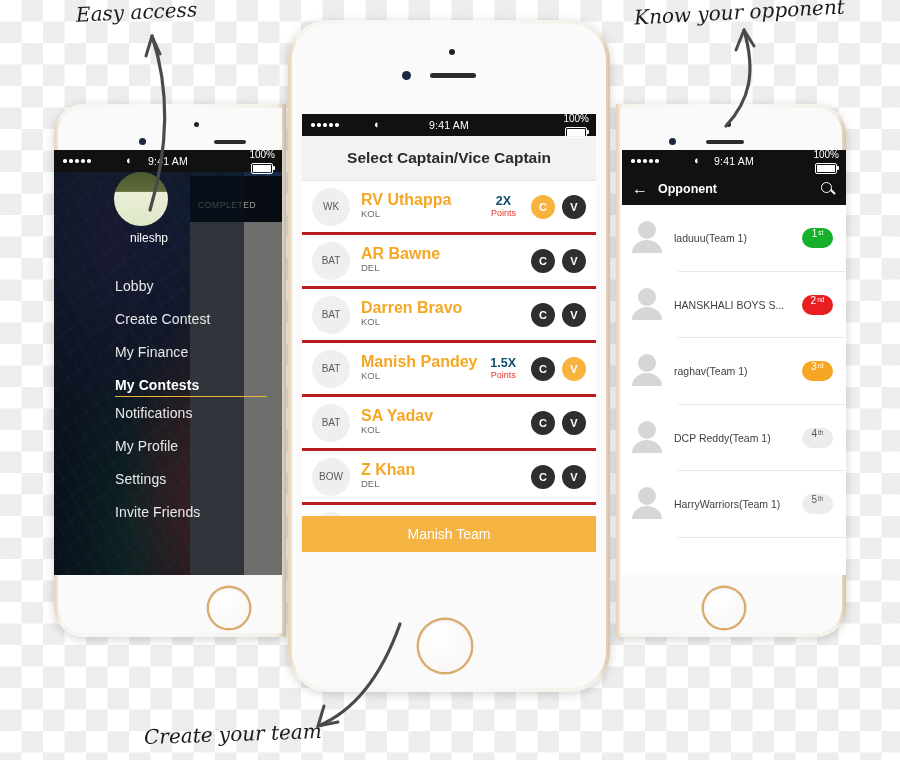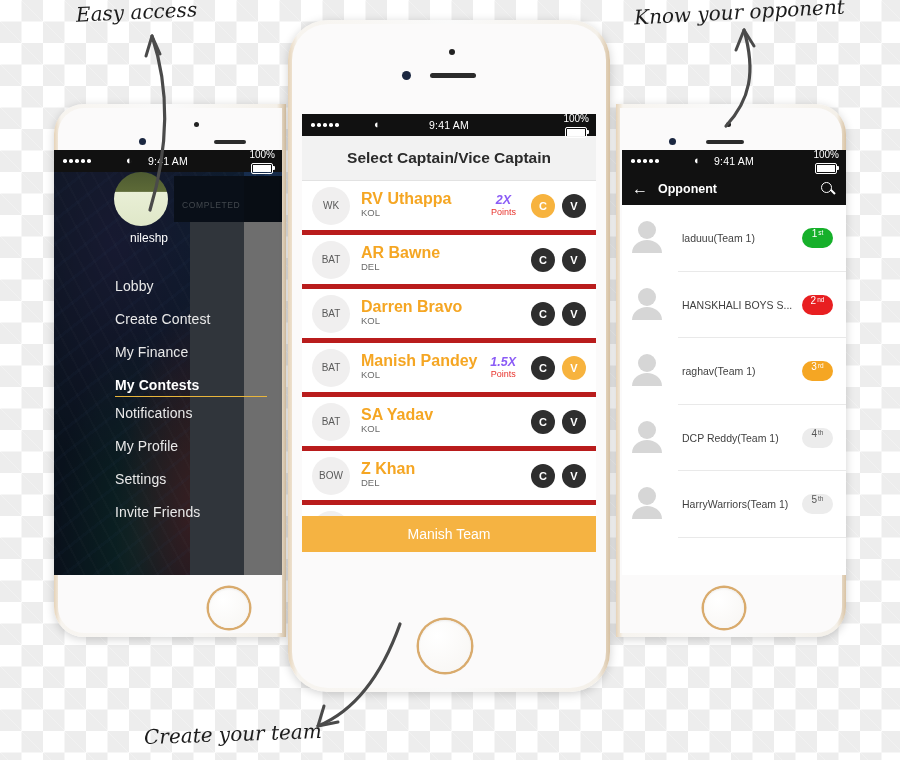--- a/index.html
+++ b/index.html
@@ -50,65 +50,65 @@
       radial-gradient(ellipse at 78% 76%, rgba(255,140,40,.32) 0%, rgba(255,140,40,0) 42%),
       radial-gradient(ellipse at 60% 86%, rgba(200,30,60,.45) 0%, rgba(200,30,60,0) 40%),
       radial-gradient(ellipse at 36% 92%, rgba(20,140,80,.40) 0%, rgba(20,140,80,0) 38%),
       radial-gradient(ellipse at 26% 22%, rgba(70,50,120,.55) 0%, rgba(70,50,120,0) 48%),
       radial-gradient(ellipse at 85% 20%, rgba(30,70,130,.55) 0%, rgba(30,70,130,0) 50%),
       linear-gradient(165deg,#15202f 0%,#0b1420 45%,#07101a 100%);}
   .hero::after{content:"";position:absolute;inset:0;
     background:
       repeating-linear-gradient(62deg, rgba(255,255,255,.045) 0 2px, rgba(0,0,0,0) 2px 13px),
       repeating-linear-gradient(-38deg, rgba(90,140,220,.07) 0 3px, rgba(0,0,0,0) 3px 19px);}
-  .behind-card{position:absolute;right:-4px;top:26px;width:112px;height:46px;background:#080d14;}
+  .behind-card{position:absolute;right:-4px;top:26px;width:96px;height:46px;background:#080d14;}
   .behind-card span{position:absolute;left:8px;top:24px;color:#9a9a9a;font-size:8.5px;letter-spacing:.6px;}
   .behind-grey{position:absolute;right:-4px;top:72px;width:96px;bottom:0;background:#6e6e6e;}
   .drawer{position:absolute;left:0;top:0;width:190px;bottom:0;background:rgba(10,18,28,.62);}
   .avatar-wrap{position:absolute;left:60px;top:22px;width:54px;height:54px;border-radius:50%;overflow:hidden;}
   .avatar-img{width:100%;height:100%;
     background:linear-gradient(180deg,#4d5a31 0%,#5d6a37 36%,#e9efd6 37%,#dfe7c8 100%);}
   .uname{position:absolute;left:0;top:81px;width:190px;text-align:center;color:#fff;font-size:12px;}
   .menu{position:absolute;left:18px;top:119px;right:10px;}
   .menu-item{color:#e9e9e9;font-size:14px;padding:8.5px 0;letter-spacing:.1px;margin-left:43px;}
   .menu-item.active{color:#fff;font-weight:bold;border-bottom:1.6px solid #e8b53c;padding-bottom:3px;width:152px;}
 
   
   #phone-mid{left:288px;top:20px;width:322px;height:672px;}
   #phone-mid .bezel{border-radius:36px;}
   #midScreen{left:14px;top:94px;width:294px;height:438px;display:flex;flex-direction:column;}
   .sheet-title{height:44px;background:#f2f2f2;display:flex;align-items:center;justify-content:center;
                font-size:15.5px;font-weight:bold;color:#2b2b2b;border-bottom:1px solid #e2e2e2;flex:0 0 auto;}
   .plist{flex:1;overflow:hidden;background:#fff;}
-  .prow{height:54px;display:flex;align-items:center;border-bottom:5px solid #b91c1c;padding:0 10px;box-sizing:border-box;}
+  .prow{height:54px;display:flex;align-items:center;border-bottom:3px solid #b91c1c;padding:0 10px;box-sizing:border-box;}
   .pill{width:38px;height:38px;border-radius:50%;background:#f0efef;display:flex;align-items:center;justify-content:center;
         font-size:10px;color:#5a5a5a;flex:0 0 auto;}
   .pinfo{flex:1;margin-left:11px;min-width:0;}
   .pname{color:#f5a623;font-size:16px;font-weight:bold;line-height:14px;white-space:nowrap;}
   .pteam{color:#6b6b6b;font-size:9.5px;line-height:13px;}
   .pts{text-align:center;margin-right:8px;flex:0 0 auto;}
-  .pts-x{color:#8b5cf6;font-size:12.5px;font-weight:bold;line-height:13px;font-style:italic;}
+  .pts-x{color:#0c4a6e;font-size:12.5px;font-weight:bold;line-height:13px;}
   .pts-l{color:#e8322b;font-size:9px;line-height:11px;}
   .cv{width:24px;height:24px;border-radius:50%;background:#2e2e2e;color:#fff;font-size:11px;font-weight:bold;
       display:flex;align-items:center;justify-content:center;margin-left:7px;flex:0 0 auto;}
   .cv.sel{background:#f7b33e;}
   .cta{height:36px;background:#f5b342;color:#fff;font-size:14px;display:flex;align-items:center;justify-content:center;flex:0 0 auto;}
 
   
   #phone-right{left:616px;top:104px;width:230px;height:533px;border-radius:0 30px 30px 0;}
   #phone-right .bezel{border-radius:0 26px 26px 0;}
   #rightScreen{left:6px;top:46px;width:224px;height:425px;display:flex;flex-direction:column;}
   .navbar{height:33px;background:#111;display:flex;align-items:center;padding:0 10px;flex:0 0 auto;color:#fff;}
   .nav-back{font-size:16px;line-height:16px;width:16px;}
   .nav-title{font-size:12.5px;font-weight:bold;margin-left:10px;flex:1;}
   .nav-search{width:16px;height:16px;position:relative;}
   .nav-search::before{content:"";position:absolute;left:1px;top:1px;width:9px;height:9px;border:1.6px solid #fff;border-radius:50%;}
   .nav-search::after{content:"";position:absolute;left:10px;top:10px;width:6px;height:1.6px;background:#fff;transform:rotate(45deg);}
   .olist{flex:1;background:#fff;overflow:hidden;}
-  .orow{height:66.5px;display:flex;align-items:center;padding:0 13px 0 10px;box-sizing:border-box;position:relative;gap:8px;}
+  .orow{height:66.5px;display:flex;align-items:center;padding:0 13px 0 10px;box-sizing:border-box;position:relative;}
   .orow::after{content:"";position:absolute;left:56px;right:0;bottom:0;height:1px;background:#e9e9e9;}
   .oav{width:30px;height:34px;position:relative;flex:0 0 auto;}
   .oav i{position:absolute;left:6px;top:0;width:18px;height:18px;border-radius:50%;background:#d6d6d6;}
   .oav b{position:absolute;left:0;top:19px;width:30px;height:13px;border-radius:50%/100% 100% 0 0;background:#d6d6d6;}
   .oname{flex:1;margin-left:12px;font-size:10.5px;color:#3f3f3f;white-space:nowrap;overflow:hidden;text-overflow:ellipsis;}
   .rank{min-width:31px;height:20px;border-radius:10px;display:flex;align-items:baseline;justify-content:center;
         font-size:10px;color:#fff;padding:0 6px;box-sizing:border-box;flex:0 0 auto;}
   .rank sup{font-size:6.5px;margin-left:1px;position:relative;top:-2px;}
   .rank.grey{background:#ececec;color:#555;}
 

